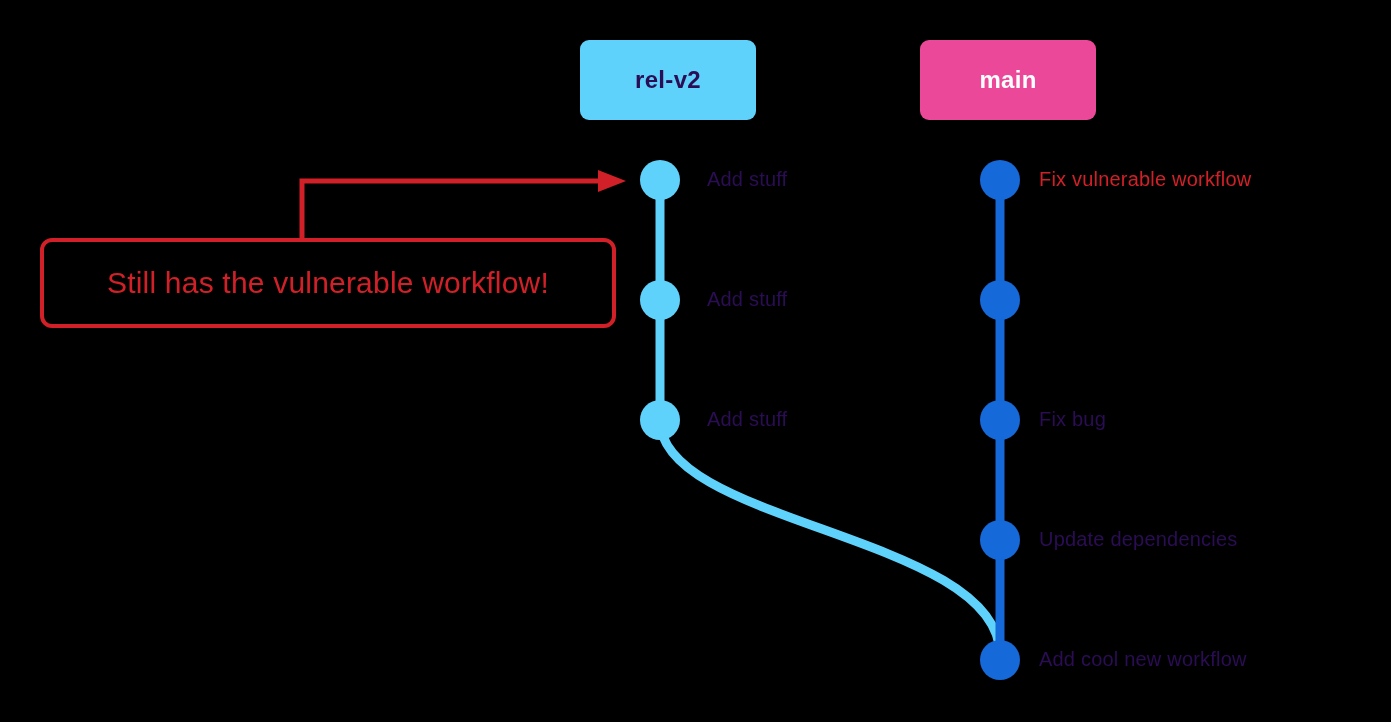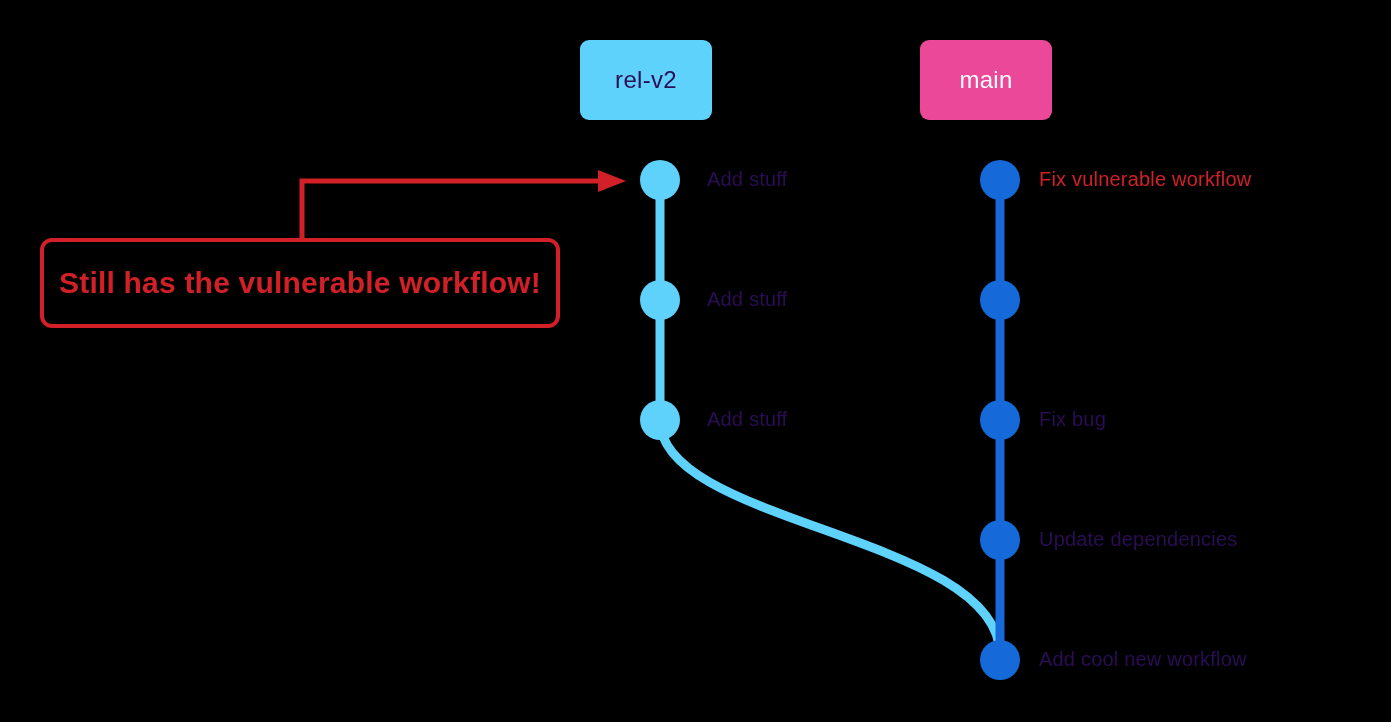--- a/index.html
+++ b/index.html
@@ -8,28 +8,28 @@
     width: 1391px;
     height: 722px;
     background: #000000;
     overflow: hidden;
     font-family: "Liberation Sans", "DejaVu Sans", sans-serif;
   }
   #edges { position: absolute; left: 0; top: 0; width: 1391px; height: 722px; }
 
   .branch-label {
     position: absolute;
-    width: 132px;
+    width: 176px;
     height: 80px;
     border-radius: 9px;
     display: flex;
     align-items: center;
     justify-content: center;
     font-size: 24px;
-    font-weight: 400;
+    font-weight: 700;
     letter-spacing: 0.3px;
   }
   .branch-label.relv2 { left: 580px; top: 40px; background: #5fd2fc; color: #2b0d55; }
   .branch-label.main  { left: 920px; top: 40px; background: #ec4899; color: #ffffff; }
 
   .commit-dot {
     position: absolute;
     width: 40px;
     height: 40px;
     border-radius: 50%;
@@ -48,31 +48,31 @@
     letter-spacing: 0.2px;
   }
   .commit-msg.alert { color: #d12027; }
   .col-left  { left: 707px; }
   .col-right { left: 1039px; }
 
   .annotation-box {
     position: absolute;
     left: 40px;
     top: 238px;
-    width: 520px;
+    width: 576px;
     height: 90px;
     border: 4px solid #d12027;
     border-radius: 12px;
     box-sizing: border-box;
     display: flex;
     align-items: center;
     justify-content: center;
     color: #d12027;
     font-size: 30px;
-    font-weight: 700;
+    font-weight: 400;
     letter-spacing: 0.2px;
     background: transparent;
   }
 </style>
 </head>
 <body>
 
 <div id="canvas">
 
   <svg id="edges" viewBox="0 0 1391 722" xmlns="http://www.w3.org/2000/svg">

